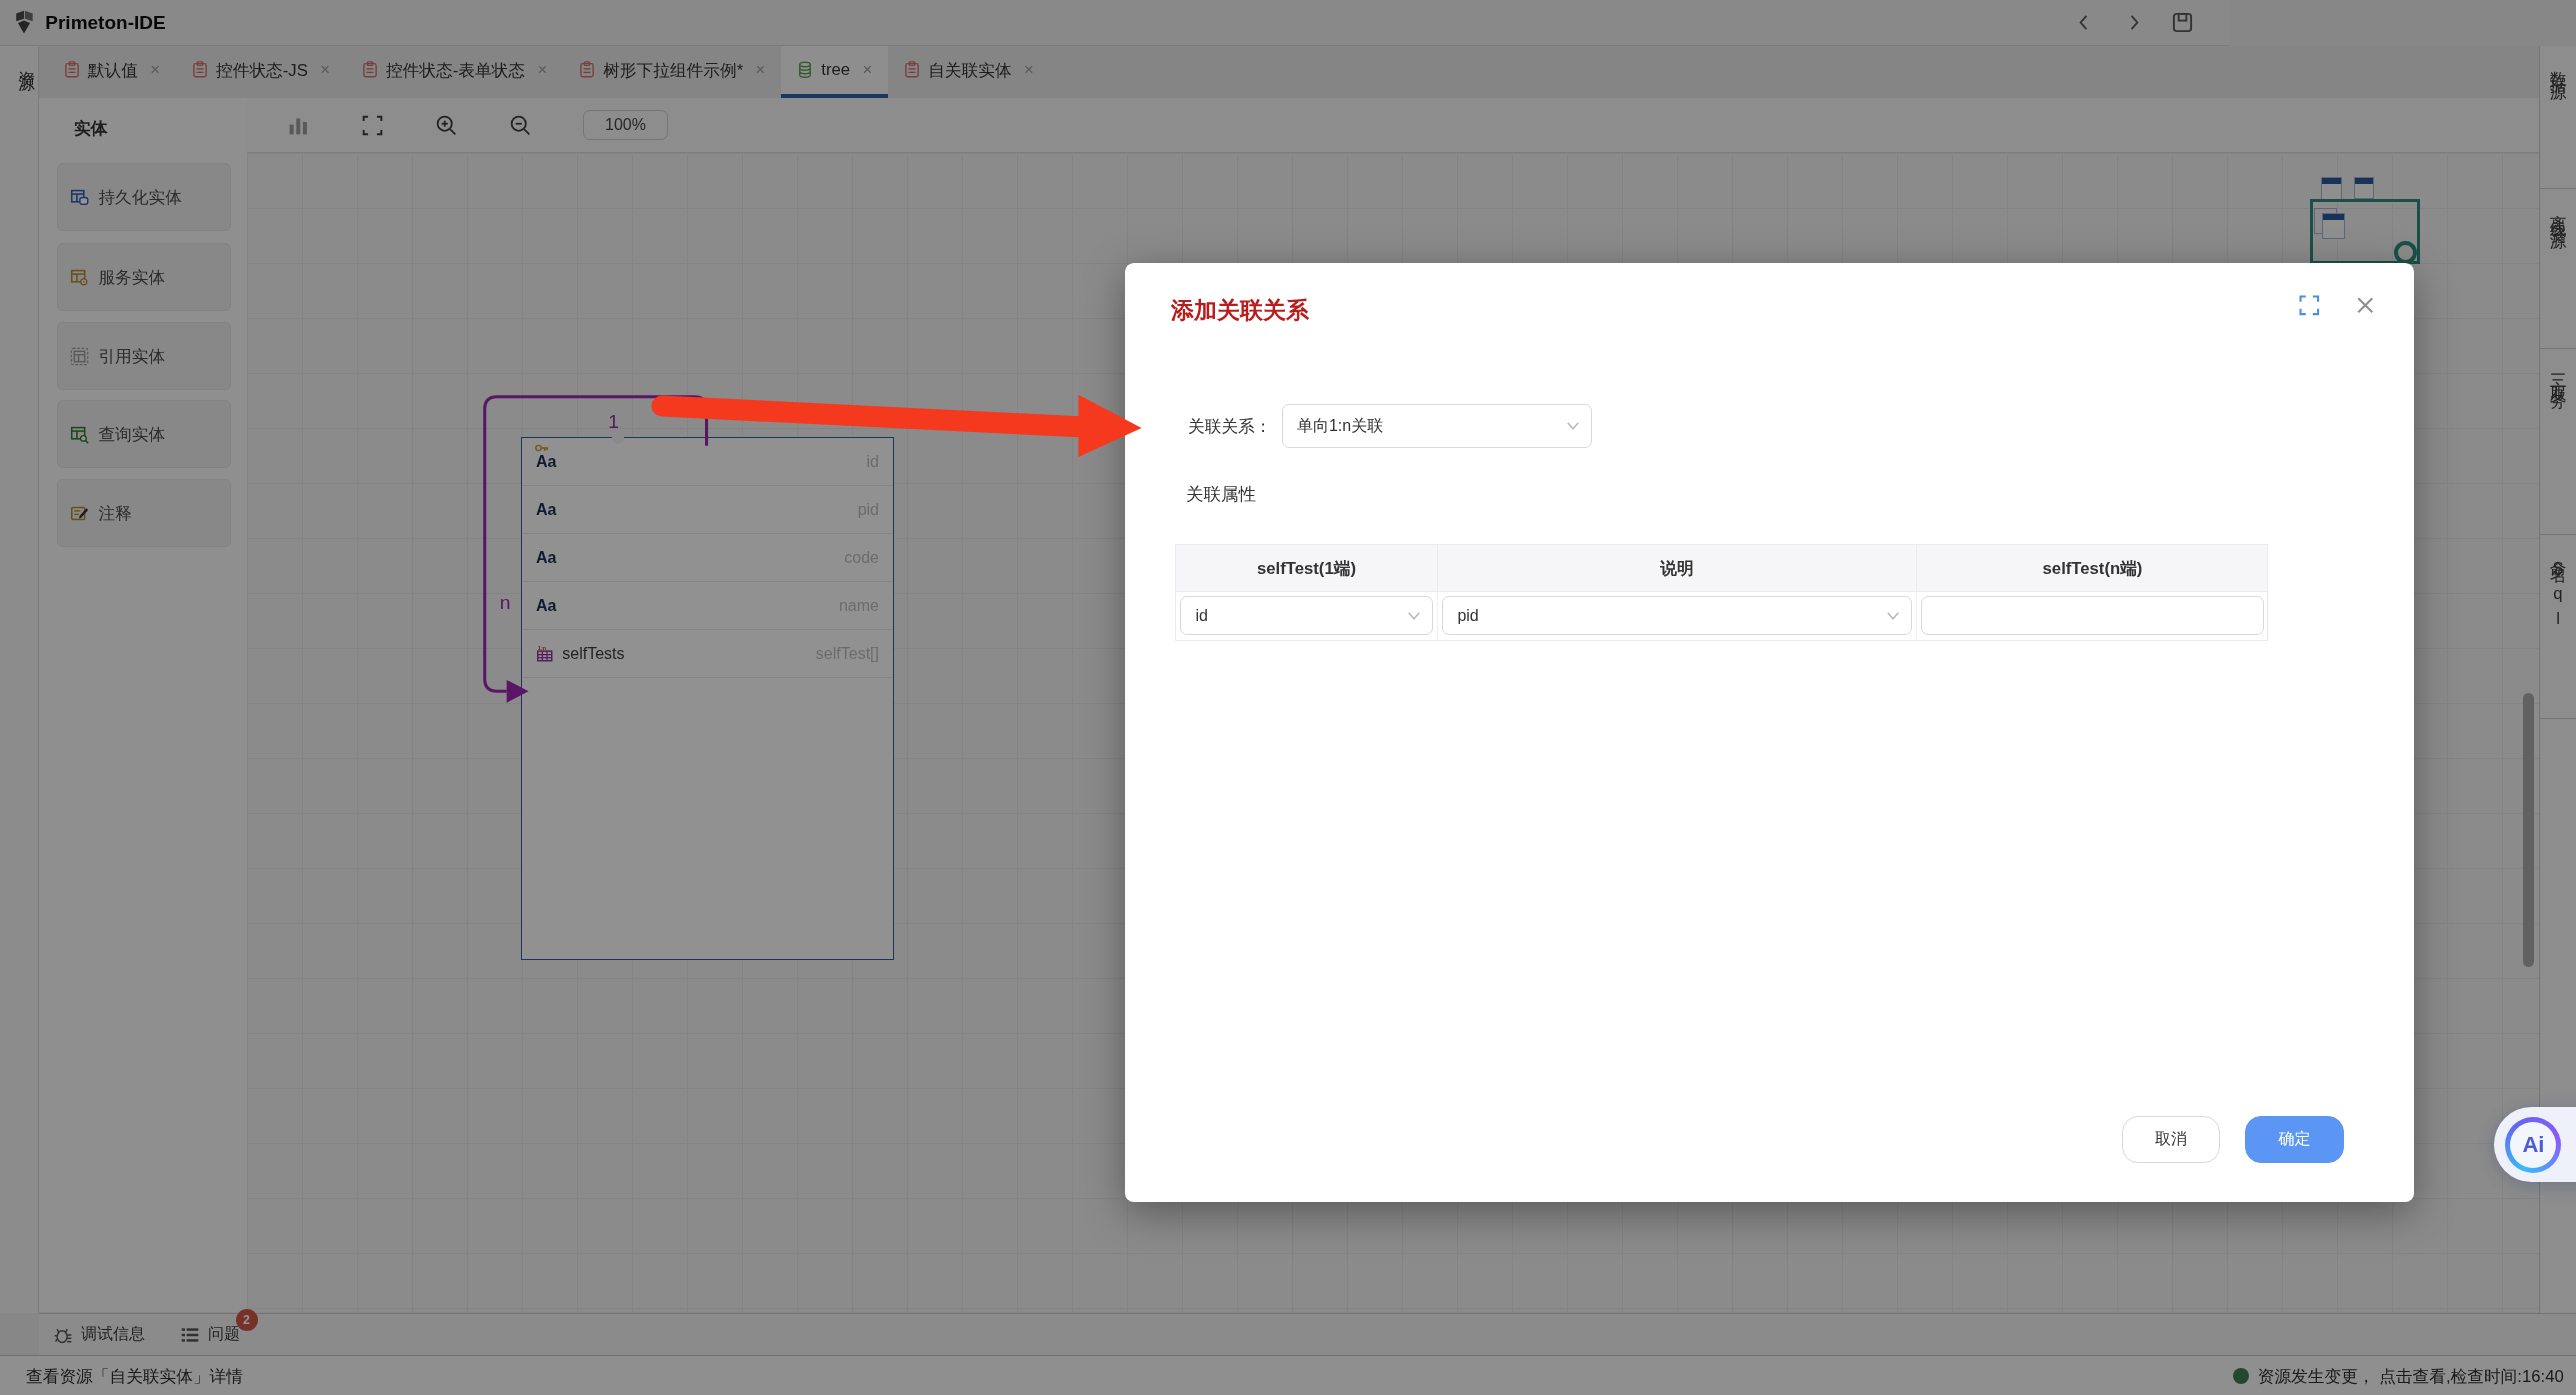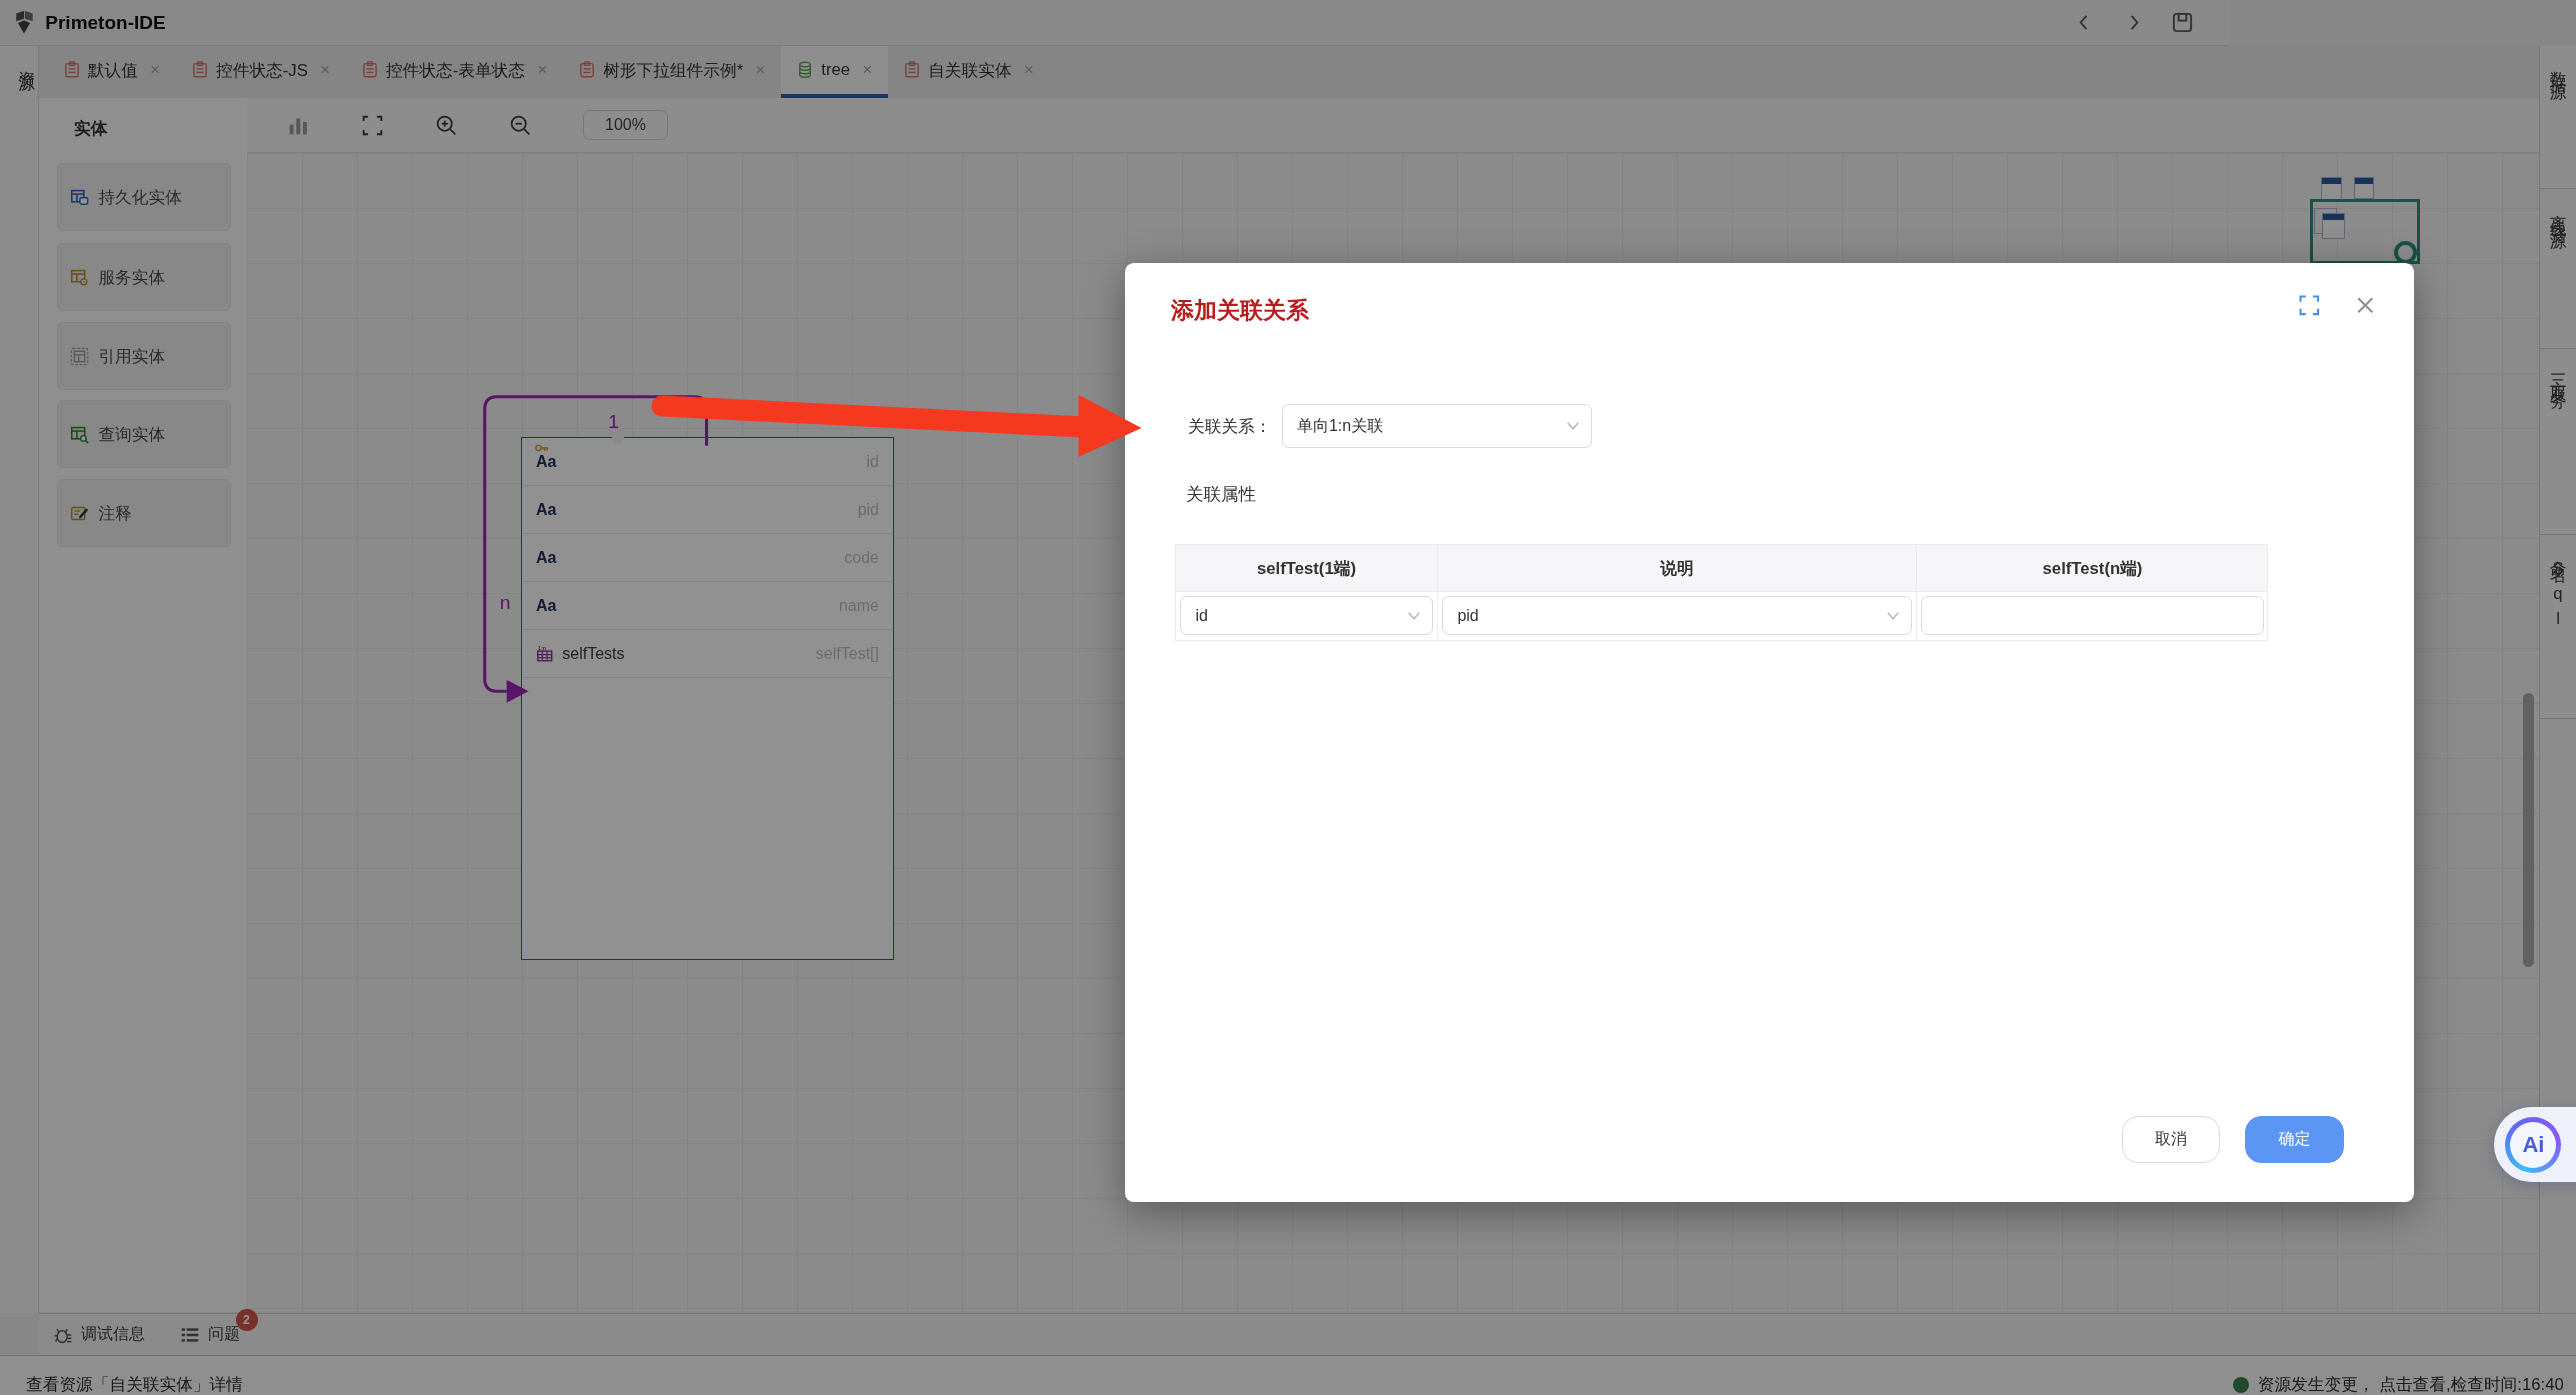--- a/index.html
+++ b/index.html
@@ -72,21 +72,21 @@
   .rtab { border-bottom:0.9px solid #c9c9c9; display:flex; justify-content:center; padding-top:12.3px; }
   .rtab span { writing-mode:vertical-rl; text-orientation:upright; letter-spacing:6.1px; font-size:16.7px; color:#3a3a3a; }
   
   .bottombar { position:absolute; left:39px; top:1313px; width:2537px; height:42px; background:#f0f0f0;
     border-top:0.9px solid #c9c9c9; display:flex; align-items:center; gap:35px; padding-left:14px; font-size:16px; color:#3a3a3a; }
   .bitem { display:flex; align-items:center; gap:8px; position:relative; }
   .bitem svg { width:20px; height:20px; }
   .badge { position:absolute; top:-15px; right:-17.5px; width:22px; height:22px; border-radius:50%;
     background:#cf5349; color:#fff; font-size:12.3px; font-weight:bold; display:flex; align-items:center; justify-content:center; }
   .statusbar { position:absolute; left:0; top:1355px; width:2576px; height:41px; background:#f7f7f7;
-    border-top:0.9px solid #bfbfbf; display:flex; align-items:flex-end; justify-content:space-between; padding:0 12.3px 0 26px; font-size:16.7px; color:#2e2e2e; }
+    border-top:0.9px solid #bfbfbf; display:flex; align-items:center; justify-content:space-between; padding:0 12.3px 0 26px; font-size:16.7px; color:#2e2e2e; }
   .status-right { display:flex; align-items:center; gap:8.8px; }
   .gdot { width:16px; height:16px; border-radius:50%; background:#3f7d4e; }
   
   .overlay { position:absolute; inset:0; background:rgba(0,0,0,0.42); z-index:40; }
   .red-arrow { position:absolute; left:0; top:0; z-index:55; pointer-events:none; }
   
   .modal { position:absolute; left:1125px; top:263px; width:1289px; height:939px; background:#fff;
     border-radius:8.8px; z-index:50; box-shadow:0 10.5px 42px rgba(0,0,0,0.35); }
   .m-title { position:absolute; left:46px; top:32px; font-size:23px; font-weight:600; color:#b91c1c; }
   .m-fs { position:absolute; left:1172px; top:30px; width:24.6px; height:24.6px; }

